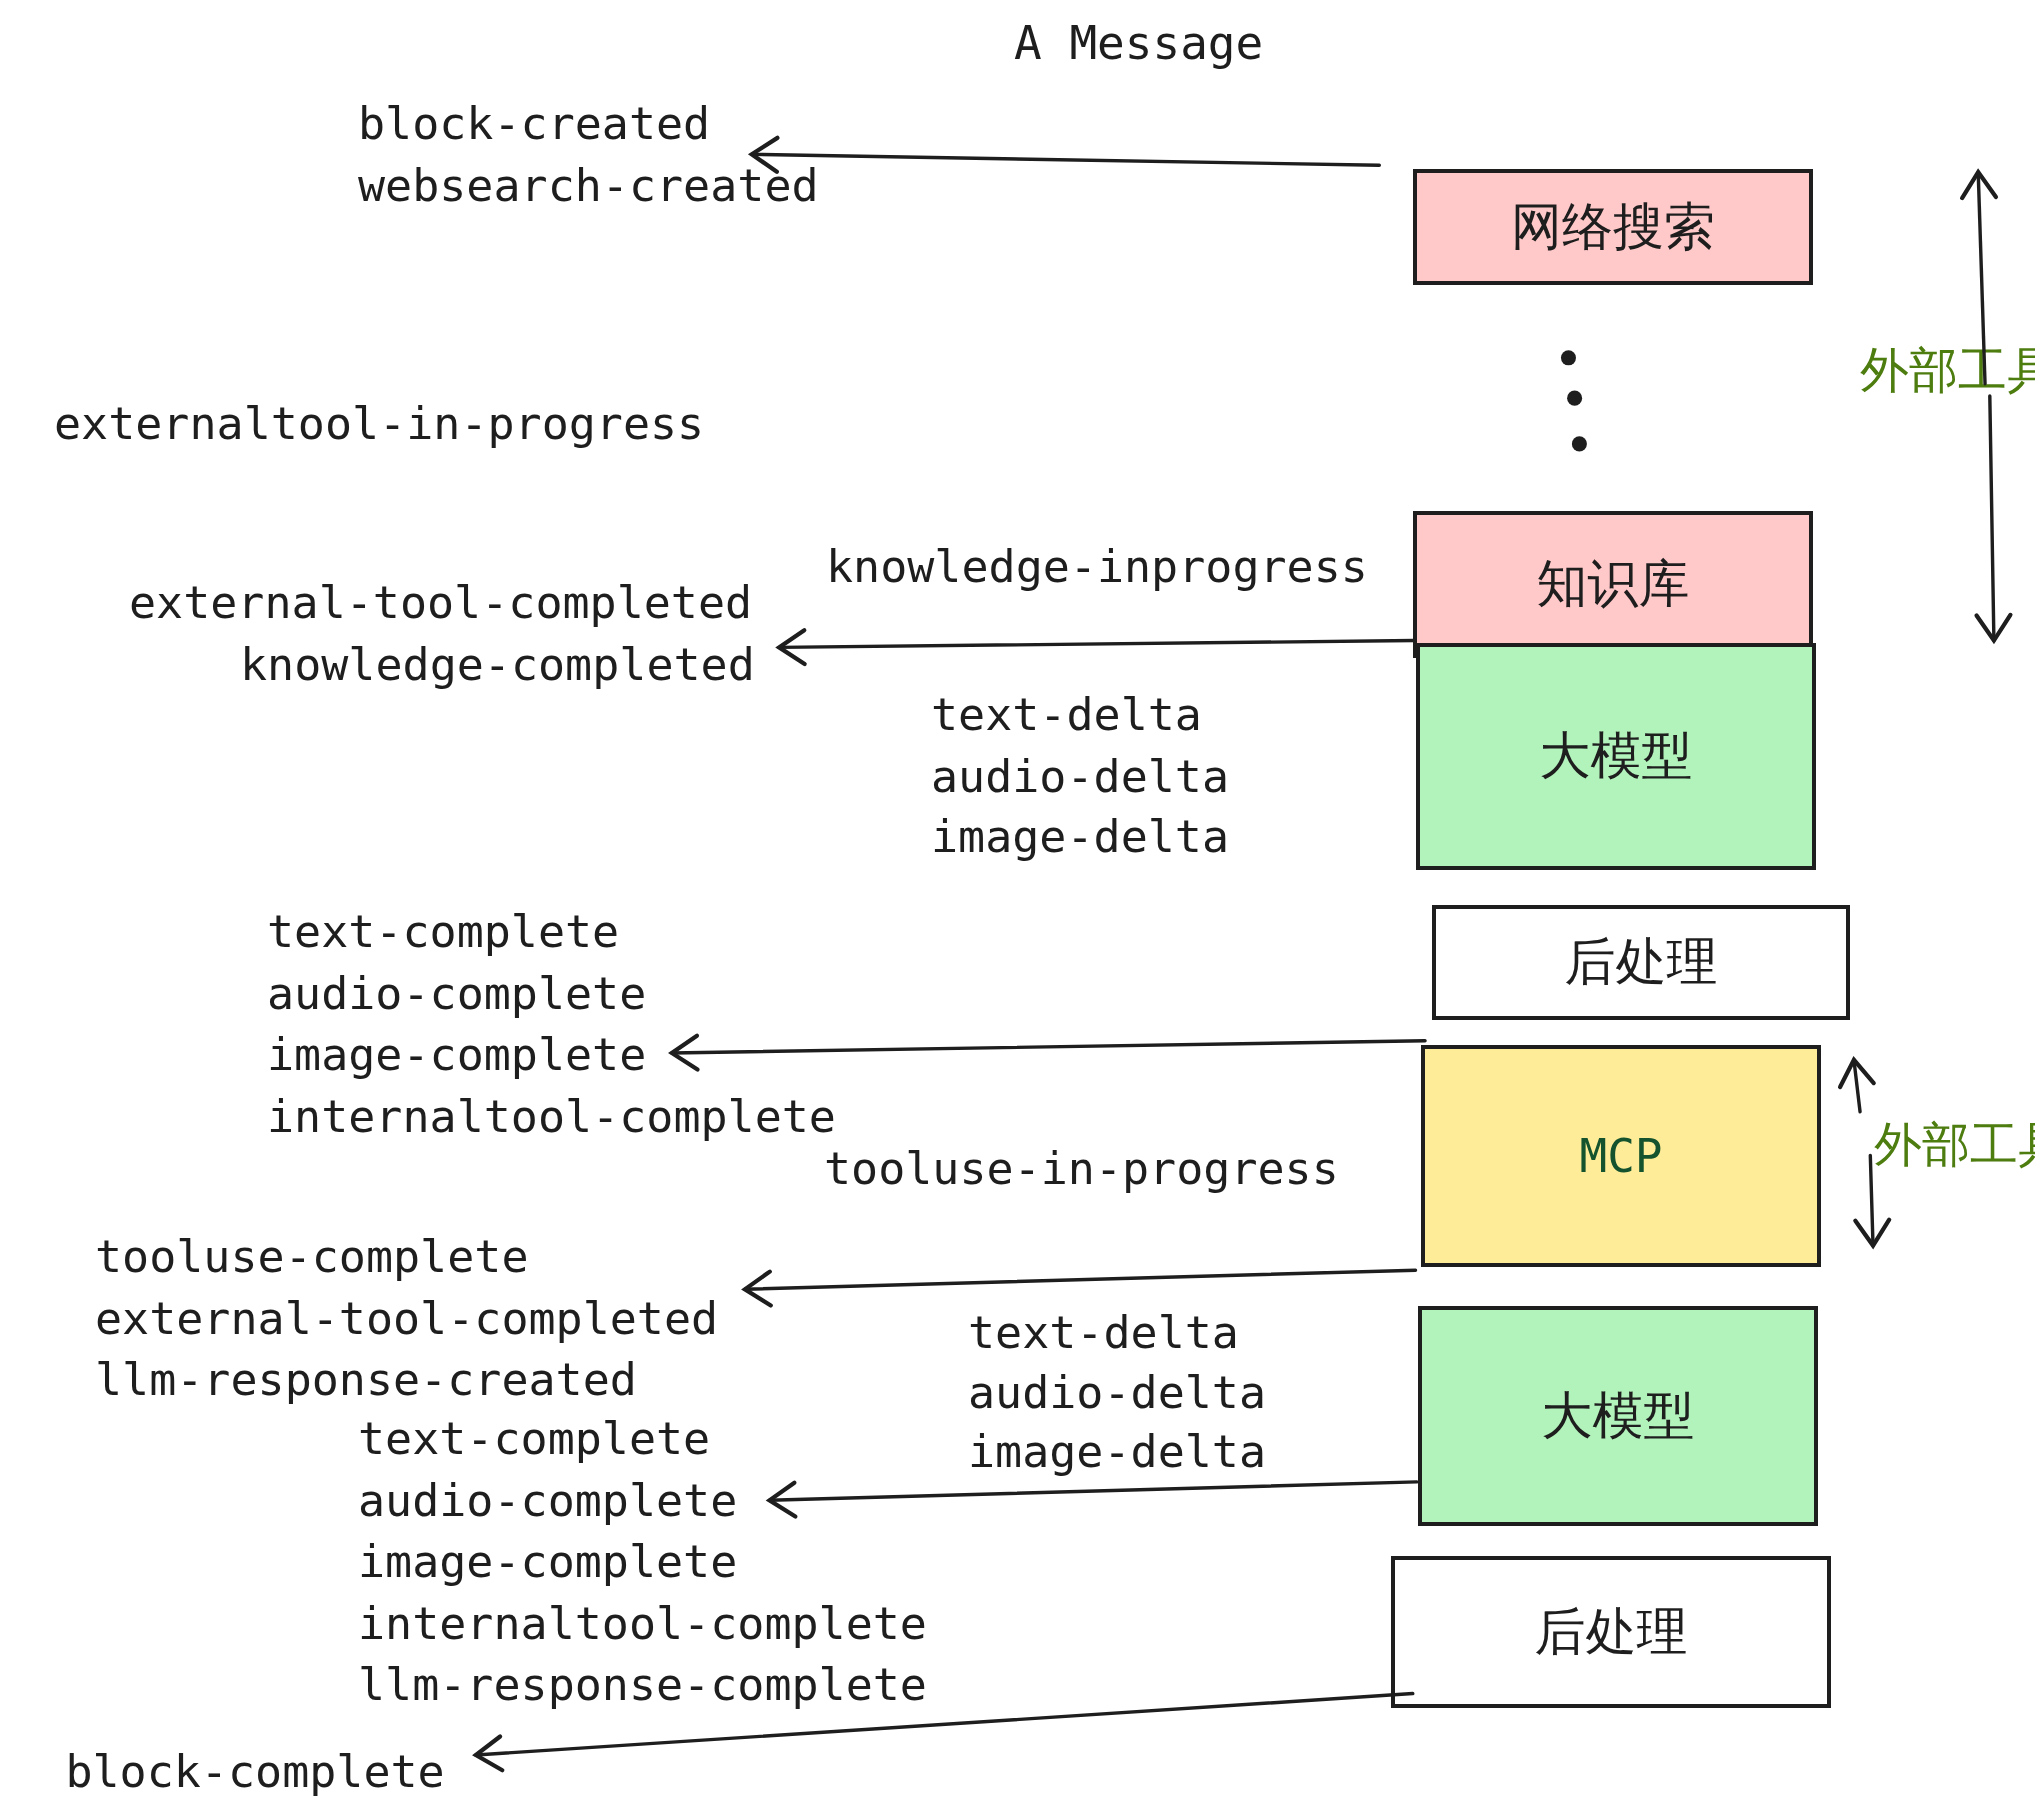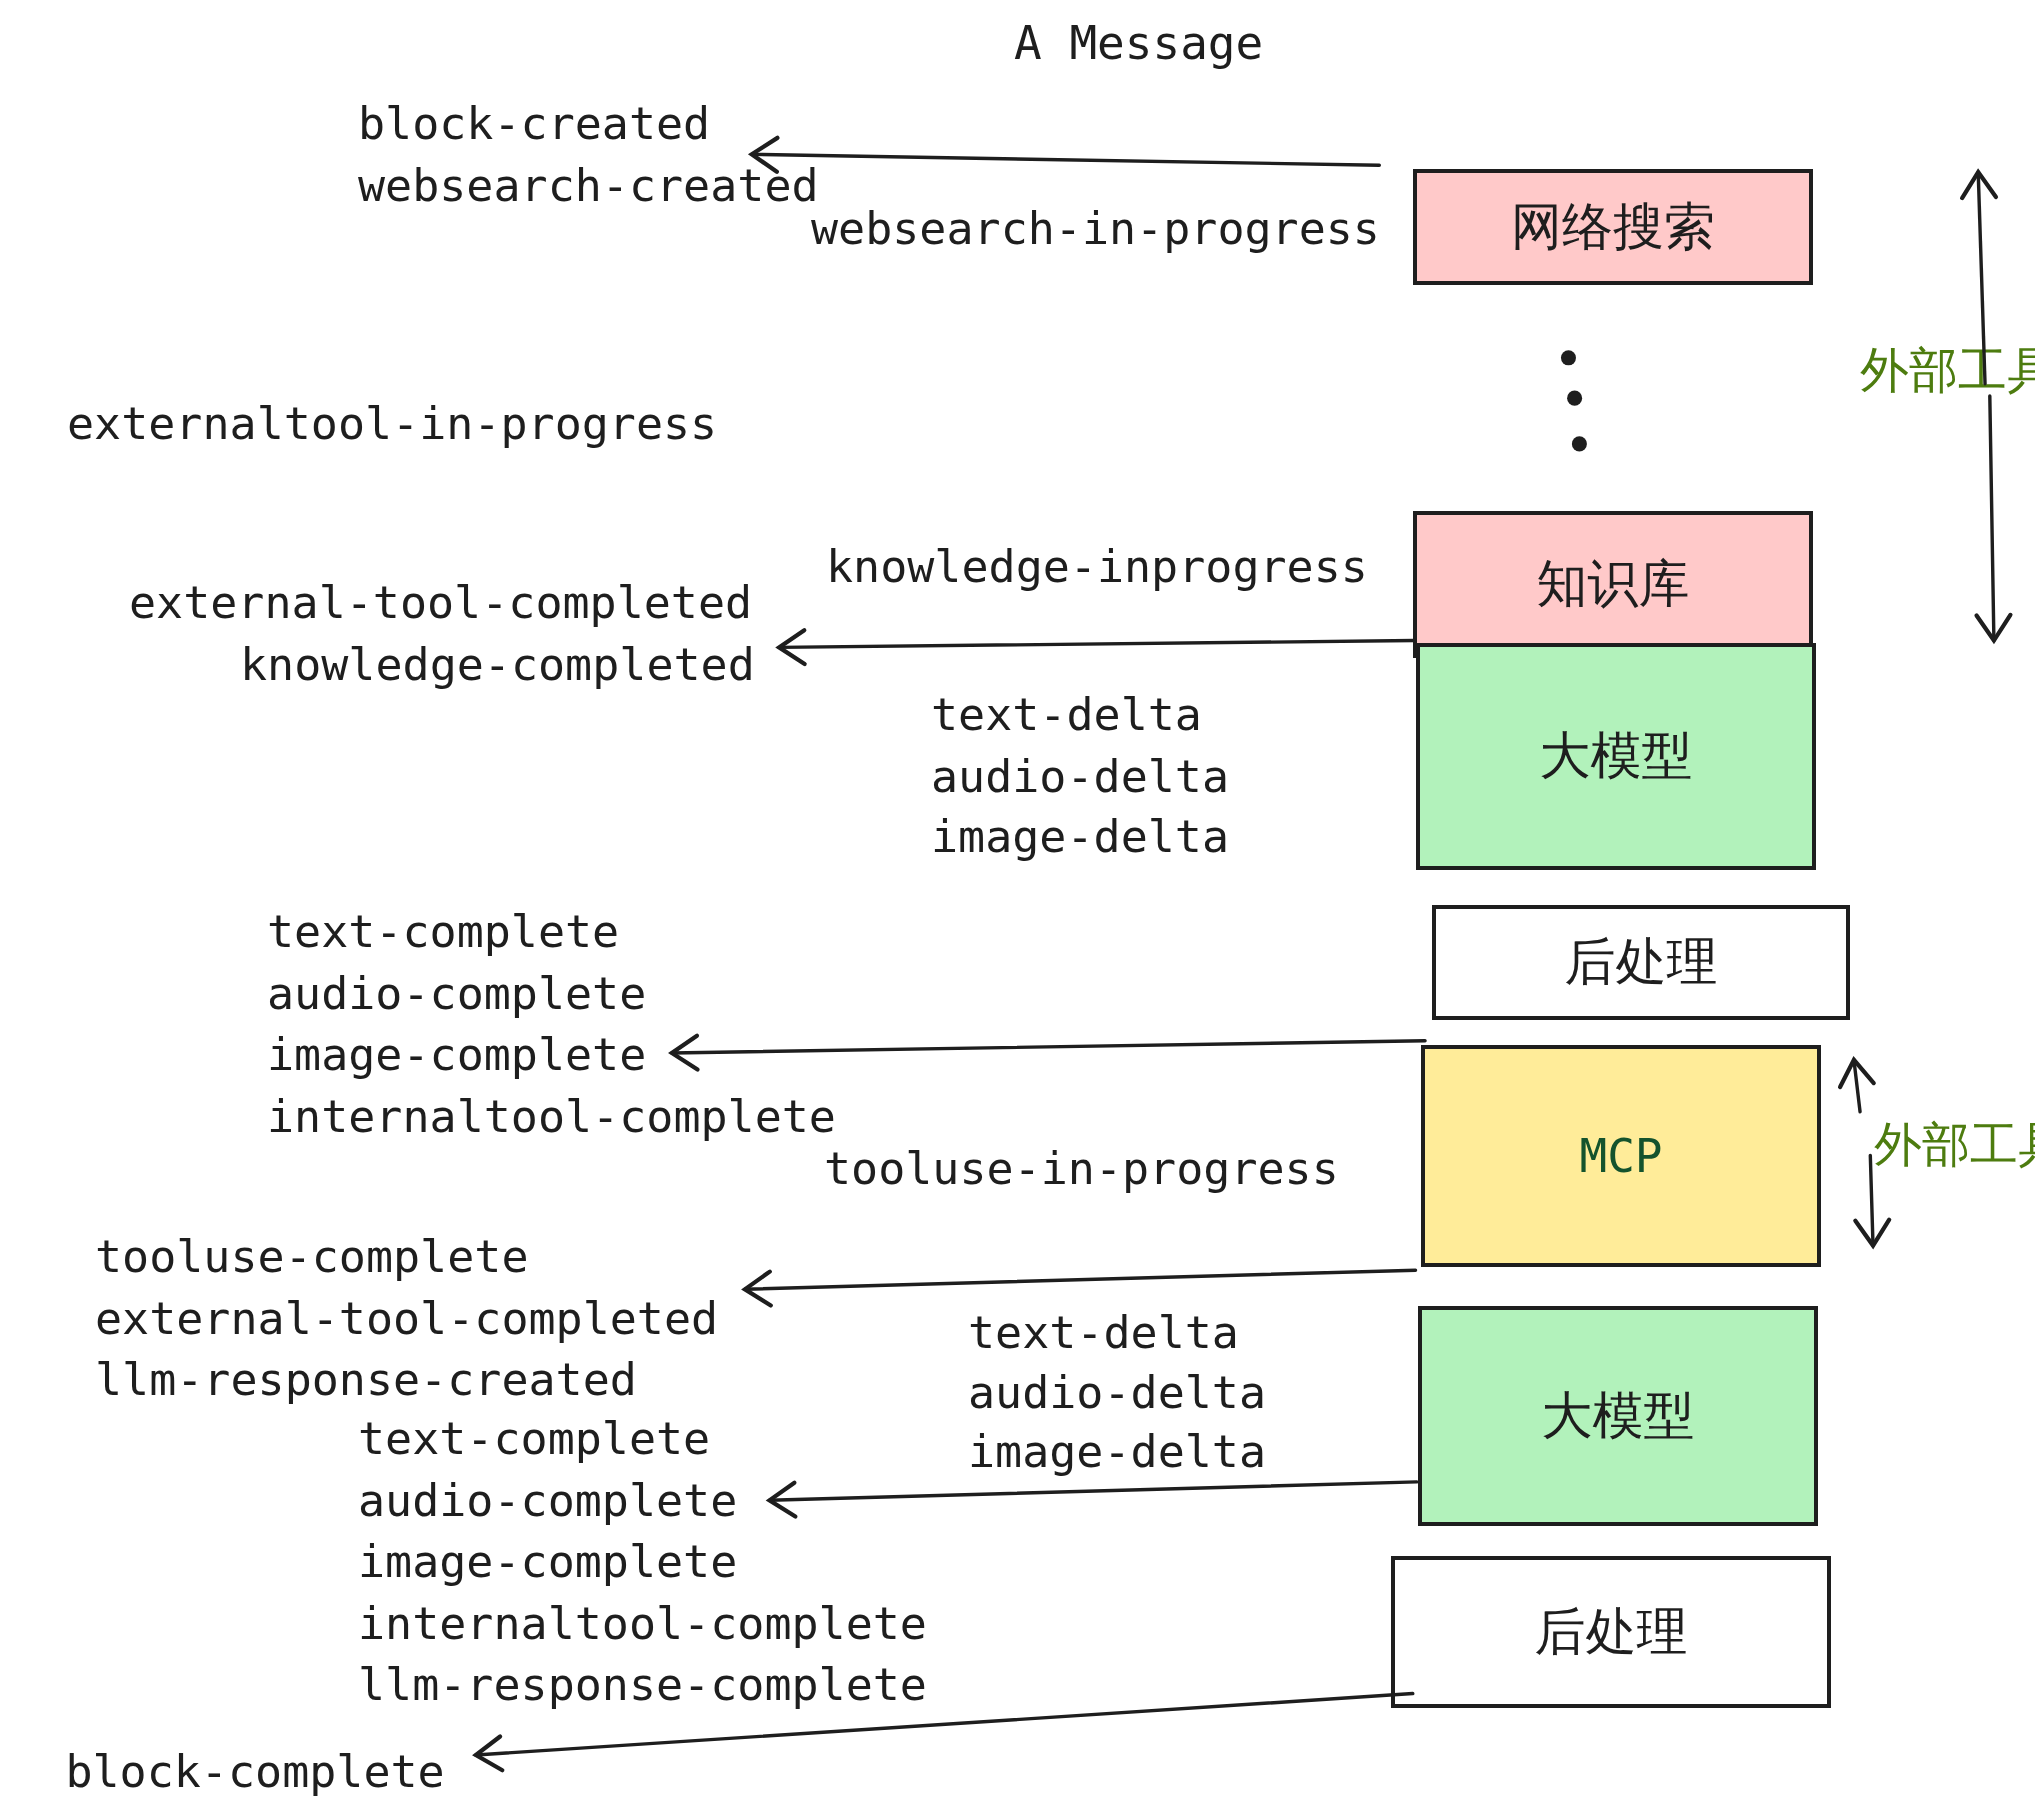--- a/index.html
+++ b/index.html
@@ -20,22 +20,21 @@
 </style>
 </head>
 <body>
 
 <div id="canvas">
 
   <div class="ev title" style="left:967px;top:19px;">A Message</div>
 
   <div class="ev" style="left:311px;top:100px;">block-created</div>
   <div class="ev" style="left:311px;top:162px;">websearch-created</div>
-  <div class="ev" style="left:764px;top:205px;">websearch-in-progress</div>
-  <div class="ev" style="left:20px;top:400px;text-align:right;">externaltool-in-progress</div>
+  <div class="ev" style="left:7px;top:400px;text-align:right;">externaltool-in-progress</div>
   <div class="ev" style="left:779px;top:543px;">knowledge-inprogress</div>
   <div class="ev" style="left:82px;top:579px;">external-tool-completed</div>
   <div class="ev" style="left:193px;top:641px;">knowledge-completed</div>
 
   <div class="ev" style="left:884px;top:691px;">text-delta</div>
   <div class="ev" style="left:884px;top:753px;">audio-delta</div>
   <div class="ev" style="left:884px;top:813px;">image-delta</div>
 
   <div class="ev" style="left:220px;top:908px;">text-complete</div>
   <div class="ev" style="left:220px;top:970px;">audio-complete</div>

